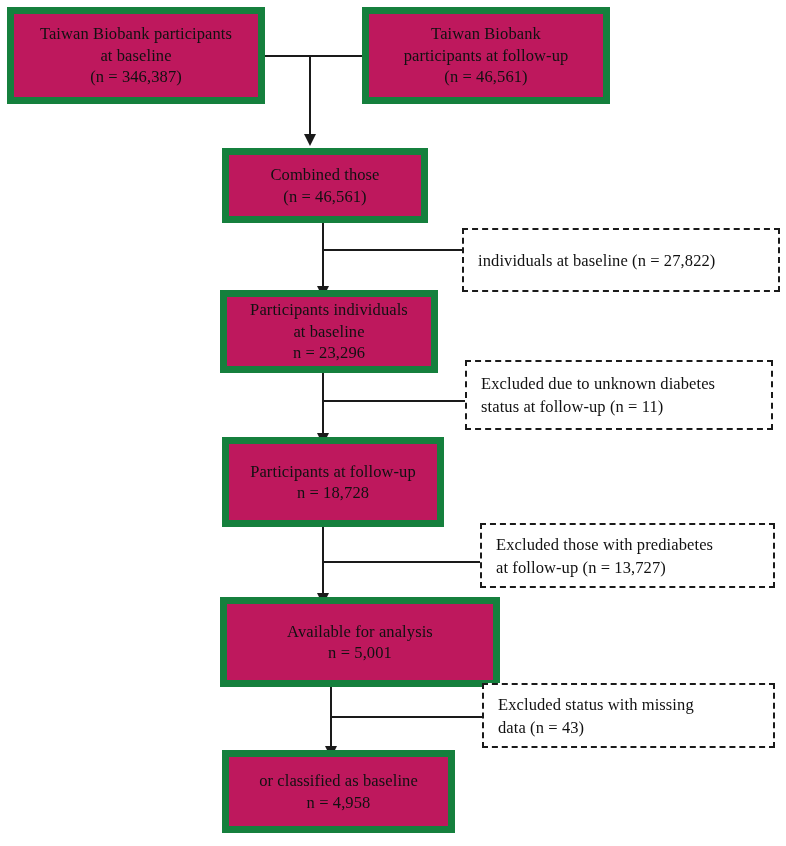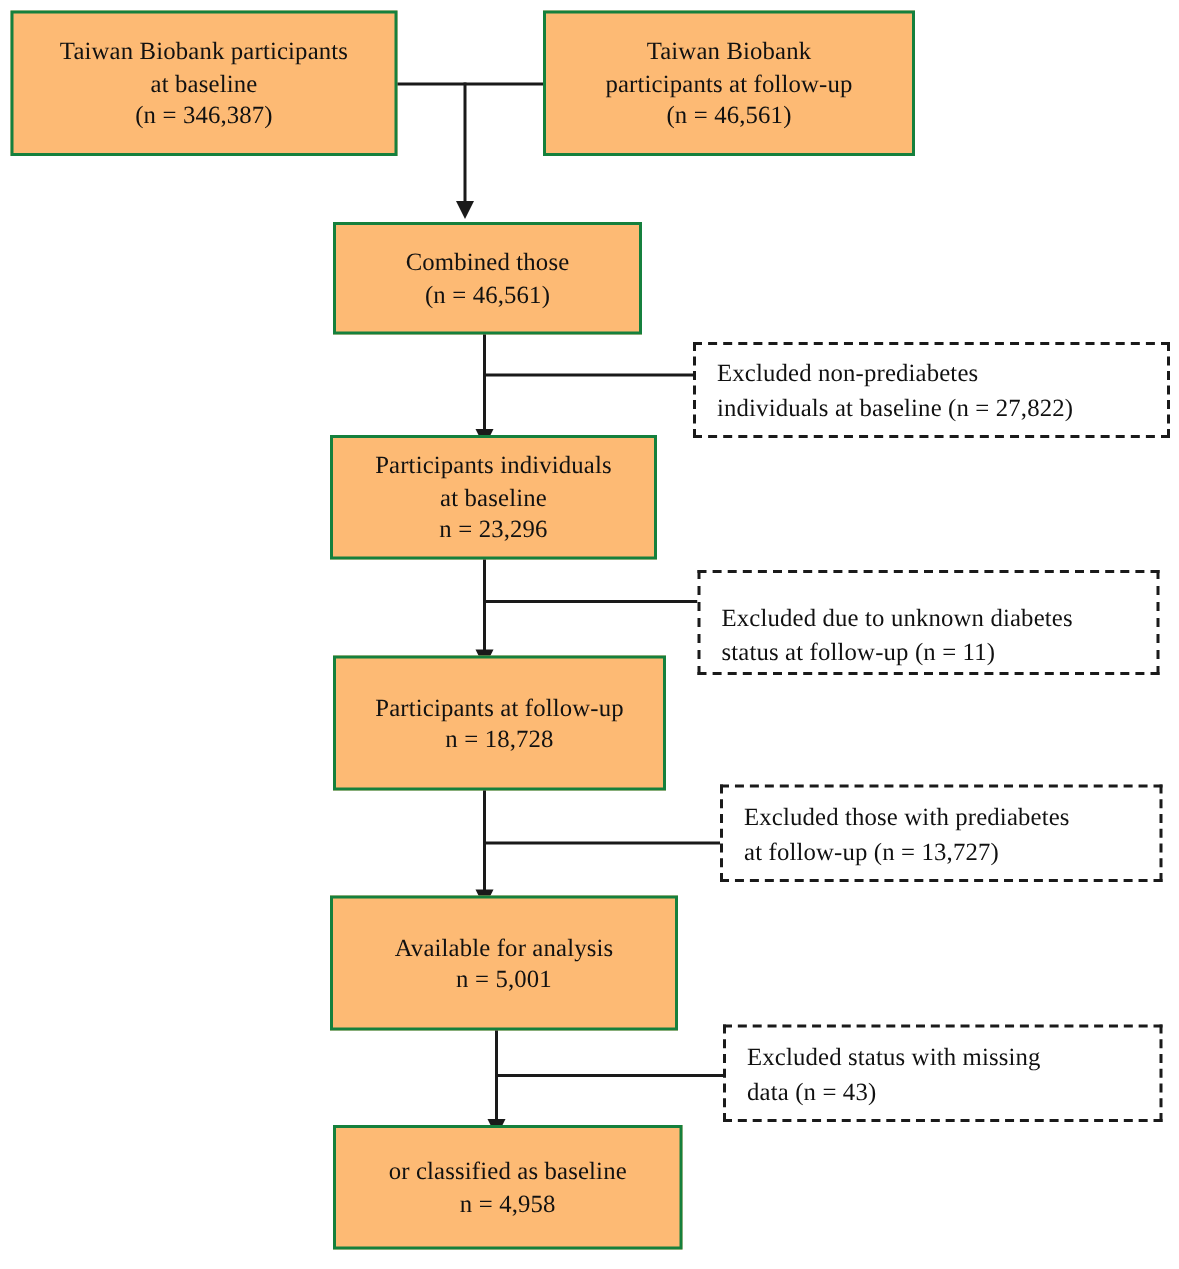--- a/index.html
+++ b/index.html
@@ -14,22 +14,22 @@
     background: #ffffff;
     font-family: "Liberation Serif", "DejaVu Serif", serif;
     color: #111111;
     overflow: hidden;
   }
 
   
   .node {
     position: absolute;
     box-sizing: border-box;
-    border: 2px solid #15803d;
-    background: #fdba74;
+    border: 7px solid #15803d;
+    background: #be185d;
     display: flex;
     flex-direction: column;
     align-items: center;
     justify-content: center;
     text-align: center;
     font-size: 16.5px;
     line-height: 21.5px;
     letter-spacing: 0.1px;
     padding: 2px 6px;
   }
@@ -98,54 +98,53 @@
   <div class="node" style="left:222px; top:148px; width:206px; height:75px;">
     <span class="ln">Combined those</span>
     <span class="ln">(n = 46,561)</span>
   </div>
 
   <div class="vline" style="left:322px; top:223px; height:65px;"></div>
   <div class="hline thin" style="left:322px; top:249px; width:141px;"></div>
   <div class="arrowhead" style="left:317px; top:286px;"></div>
 
   <div class="excl" style="left:462px; top:228px; width:318px; height:64px;">
-    <span class="ln">Excluded non-prediabetes</span>
     <span class="ln">individuals at baseline (n = 27,822)</span>
   </div>
 
   <div class="node" style="left:220px; top:290px; width:218px; height:83px;">
     <span class="ln">Participants individuals</span>
     <span class="ln">at baseline</span>
     <span class="ln">n = 23,296</span>
   </div>
 
   <div class="vline" style="left:322px; top:373px; height:62px;"></div>
   <div class="hline thin" style="left:322px; top:400px; width:143px;"></div>
   <div class="arrowhead" style="left:317px; top:433px;"></div>
 
-  <div class="excl" style="left:465px; top:380px; width:308px; height:70px;justify-content:flex-end;">
+  <div class="excl" style="left:465px; top:360px; width:308px; height:70px;">
     <span class="ln">Excluded due to unknown diabetes</span>
     <span class="ln">status at follow-up (n = 11)</span>
   </div>
 
   <div class="node" style="left:222px; top:437px; width:222px; height:90px;">
     <span class="ln">Participants at follow-up</span>
     <span class="ln">n = 18,728</span>
   </div>
 
   <div class="vline" style="left:322px; top:527px; height:68px;"></div>
   <div class="hline thin" style="left:322px; top:561px; width:158px;"></div>
   <div class="arrowhead" style="left:317px; top:593px;"></div>
 
   <div class="excl" style="left:480px; top:523px; width:295px; height:65px;">
     <span class="ln">Excluded those with prediabetes</span>
     <span class="ln">at follow-up (n = 13,727)</span>
   </div>
 
-  <div class="node" style="left:220px; top:597px; width:232px; height:90px;">
+  <div class="node" style="left:220px; top:597px; width:280px; height:90px;">
     <span class="ln">Available for analysis</span>
     <span class="ln">n = 5,001</span>
   </div>
 
   <div class="vline" style="left:330px; top:687px; height:61px;"></div>
   <div class="hline thin" style="left:330px; top:716px; width:152px;"></div>
   <div class="arrowhead" style="left:325px; top:746px;"></div>
 
   <div class="excl" style="left:482px; top:683px; width:293px; height:65px;">
     <span class="ln">Excluded status with missing</span>

